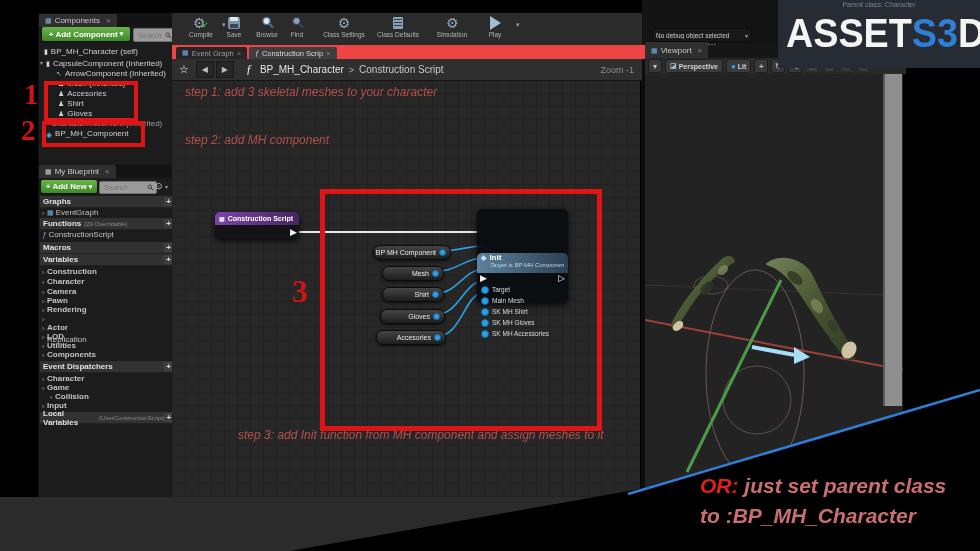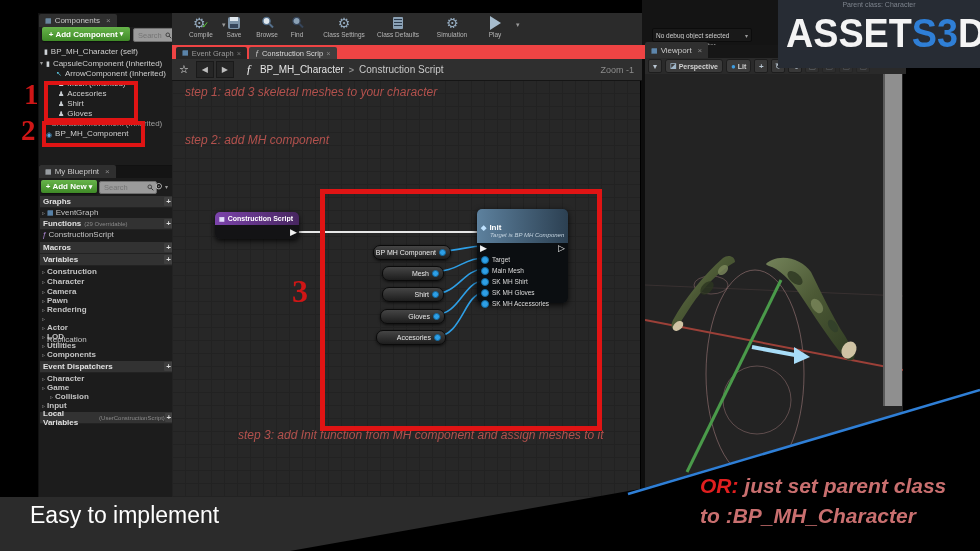--- a/index.html
+++ b/index.html
@@ -70,21 +70,21 @@
 
   .node-entry{position:absolute;left:215px;top:212px;width:84px;height:27px;border-radius:5px;
               background:rgba(18,18,20,.93);box-shadow:0 2px 5px #000c;z-index:10;}
   .node-entry .hd{height:13px;border-radius:5px 5px 0 0;background:linear-gradient(90deg,#7b43ab,#47265f);
                   display:flex;align-items:center;gap:3px;padding:0 4px;color:#fff;font-size:7px;font-weight:bold;white-space:nowrap;}
   .execpin{position:absolute;color:#f2f2f2;font-size:9px;line-height:1;}
 
   .node-init{position:absolute;left:477px;top:209px;width:91px;height:94px;border-radius:5px;
              background:rgba(10,13,16,.94);box-shadow:0 2px 6px #000d;z-index:10;}
   .node-init .hd{height:20px;border-radius:5px 5px 0 0;background:linear-gradient(90deg,#5d819e,#2c4052);
-                 padding:14px 4px 0 4px;color:#fff;}
+                 padding:0 4px 0 4px;color:#fff;margin-top:44px;}
   .node-init .t{font-size:8px;font-weight:bold;display:flex;align-items:center;gap:3px;}
   .node-init .s{font-size:6px;font-style:italic;color:#c2d2de;margin-left:9px;white-space:nowrap;}
   .pinrow{display:flex;align-items:center;gap:3px;height:11px;padding-left:4px;}
   .pindot{width:6px;height:6px;border-radius:50%;background:#2e9fe6;border:1px solid #13699f;flex:0 0 auto;}
   .pinlabel{font-size:6.5px;color:#dcdcdc;white-space:nowrap;}
 
   .capsule{position:absolute;height:13px;border-radius:7px;background:linear-gradient(#454545,#1d1d1d);
            border:1px solid #0a0a0a;box-shadow:0 1px 3px #000a;display:flex;align-items:center;justify-content:flex-end;
            gap:3px;padding:0 4px;color:#e8e8e8;font-size:7px;z-index:10;white-space:nowrap;}
   .capsule .pindot{width:5px;height:5px;}
@@ -539,21 +539,20 @@
   </div>
 
   <div class="abs logo">
     <div class="hint ellip">Parent class: Character</div>
     <div class="big">
       <span class="w">ASSET</span><span class="b">S3</span><span class="w">D</span>
     </div>
   </div>
 
   <div class="abs band"></div>
-  <div class="caption">Easy to implement</div>
 
   <svg class="abs slide-svg">
     <polygon points="290,551 640,489 980,390 980,551" fill="#000"></polygon>
     <line x1="628" y1="494" x2="980" y2="390" stroke="#2f7fd6" stroke-width="2.5"></line>
   </svg>
 
   <div class="ortext" style="left:700px;top:474px;">
     <span class="hot">OR:</span><span> just set parent class</span>
   </div>
   <div class="ortext" style="left:700px;top:504px;">to :BP_MH_Character</div>

